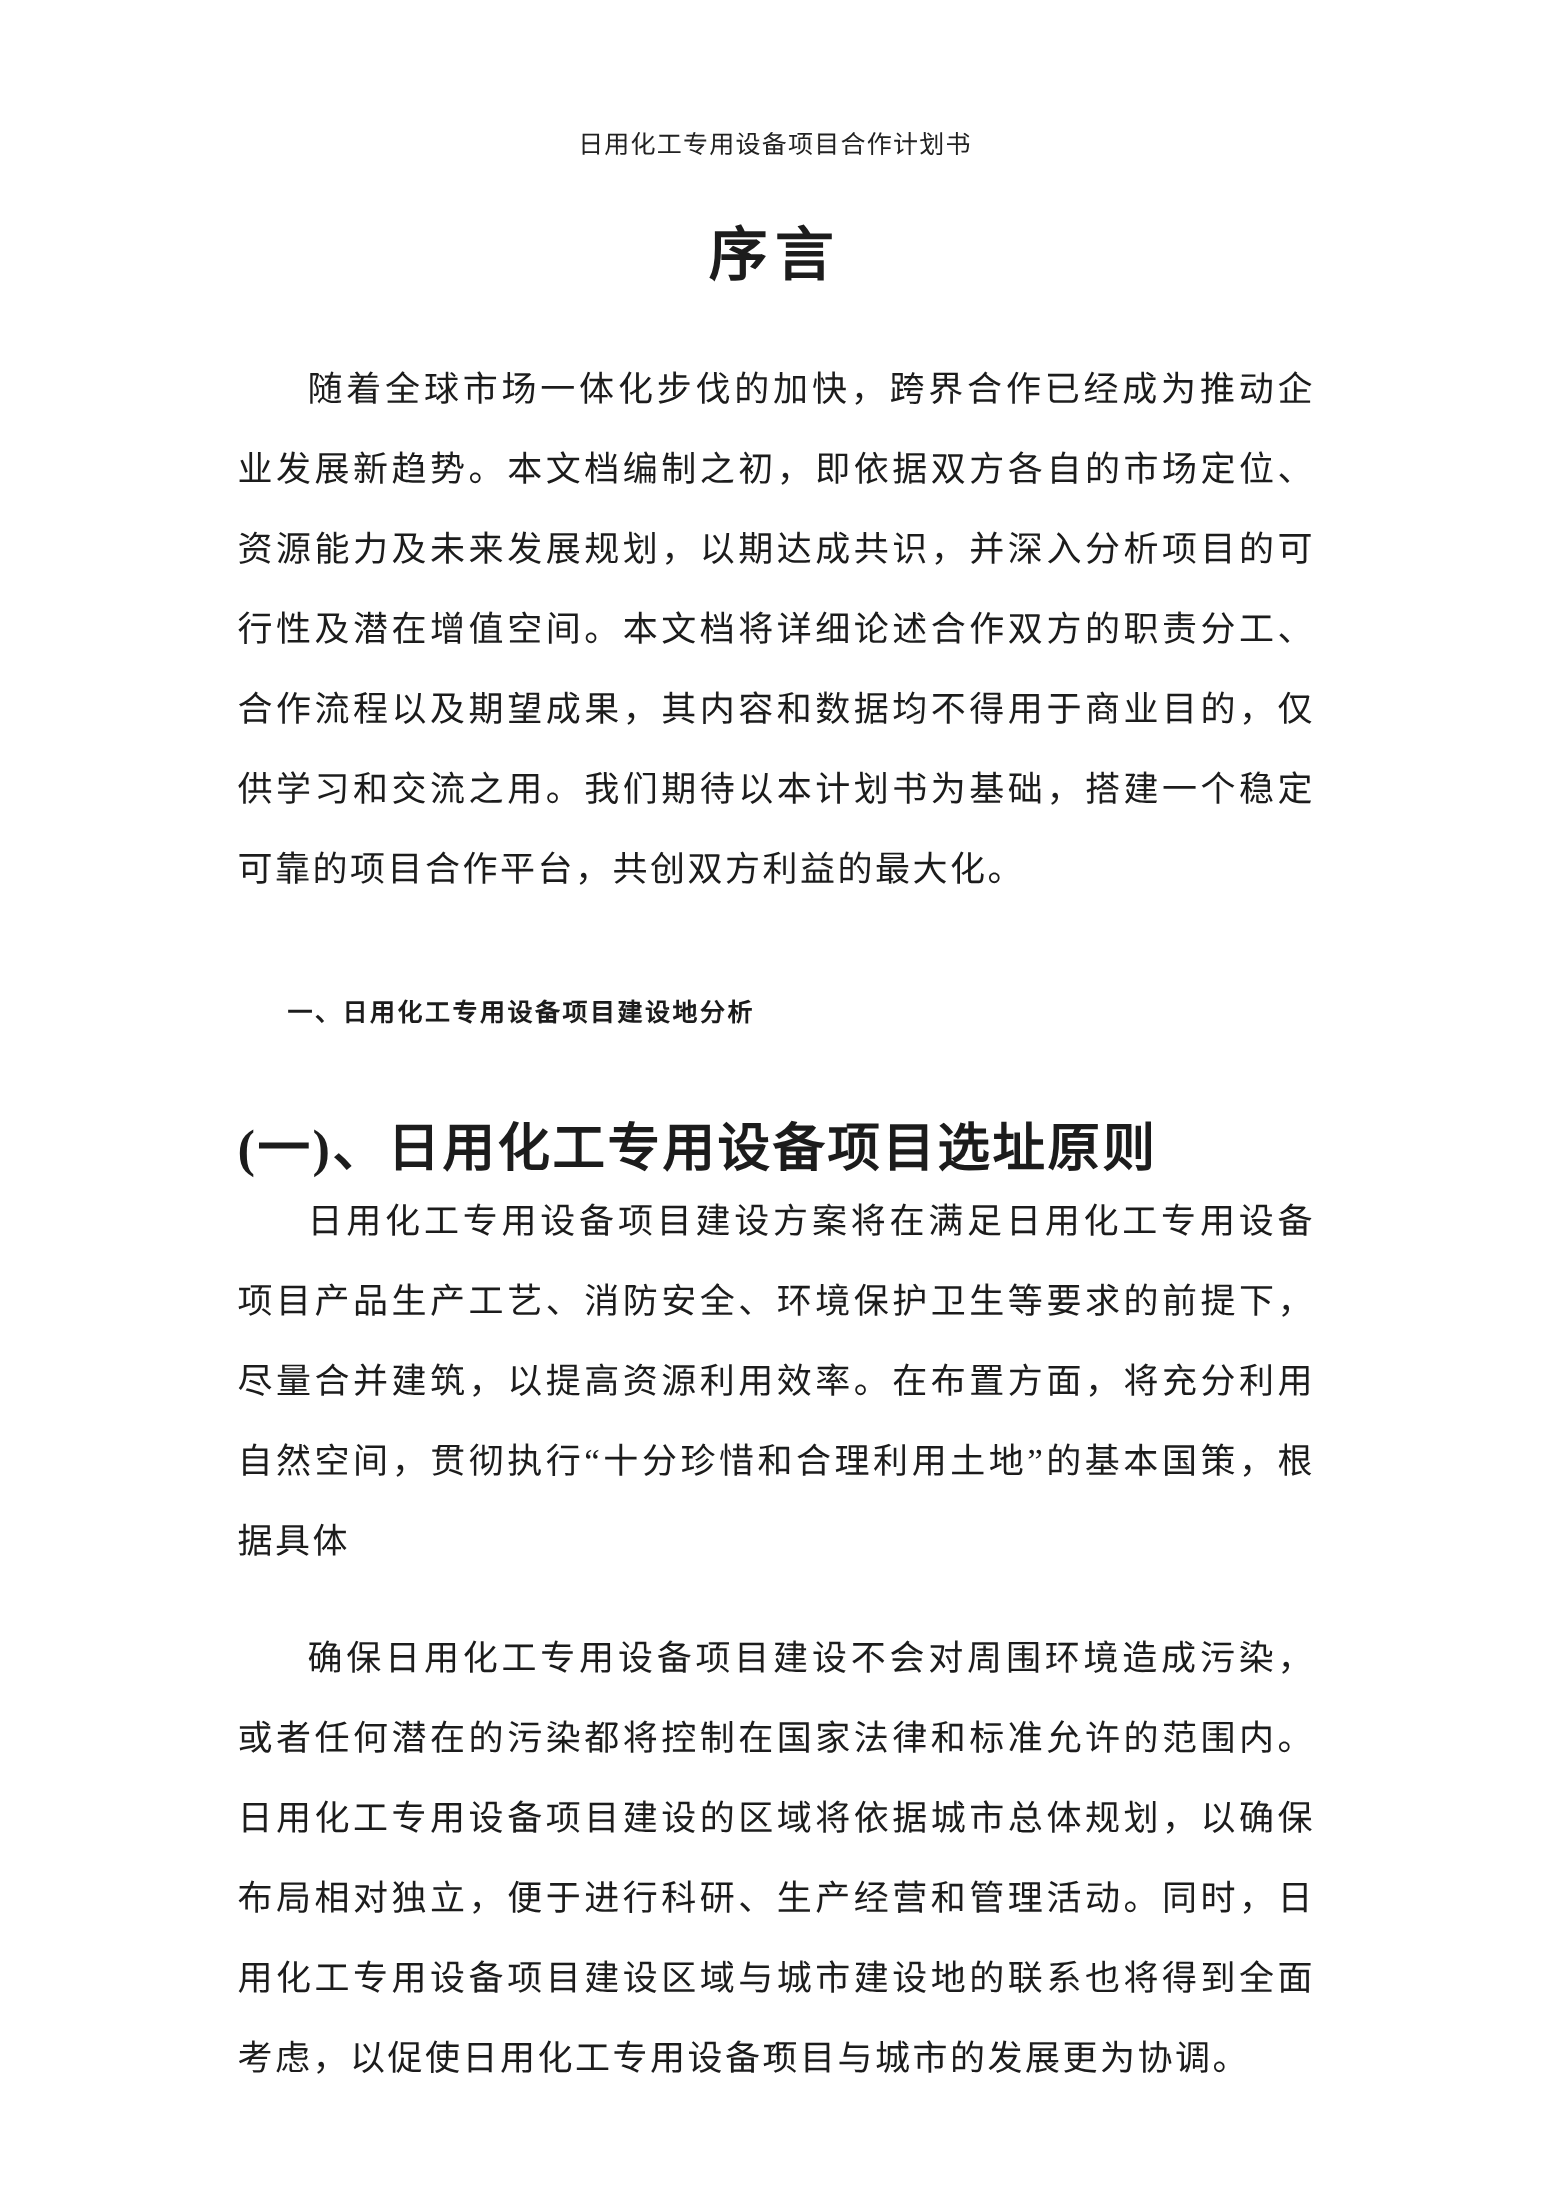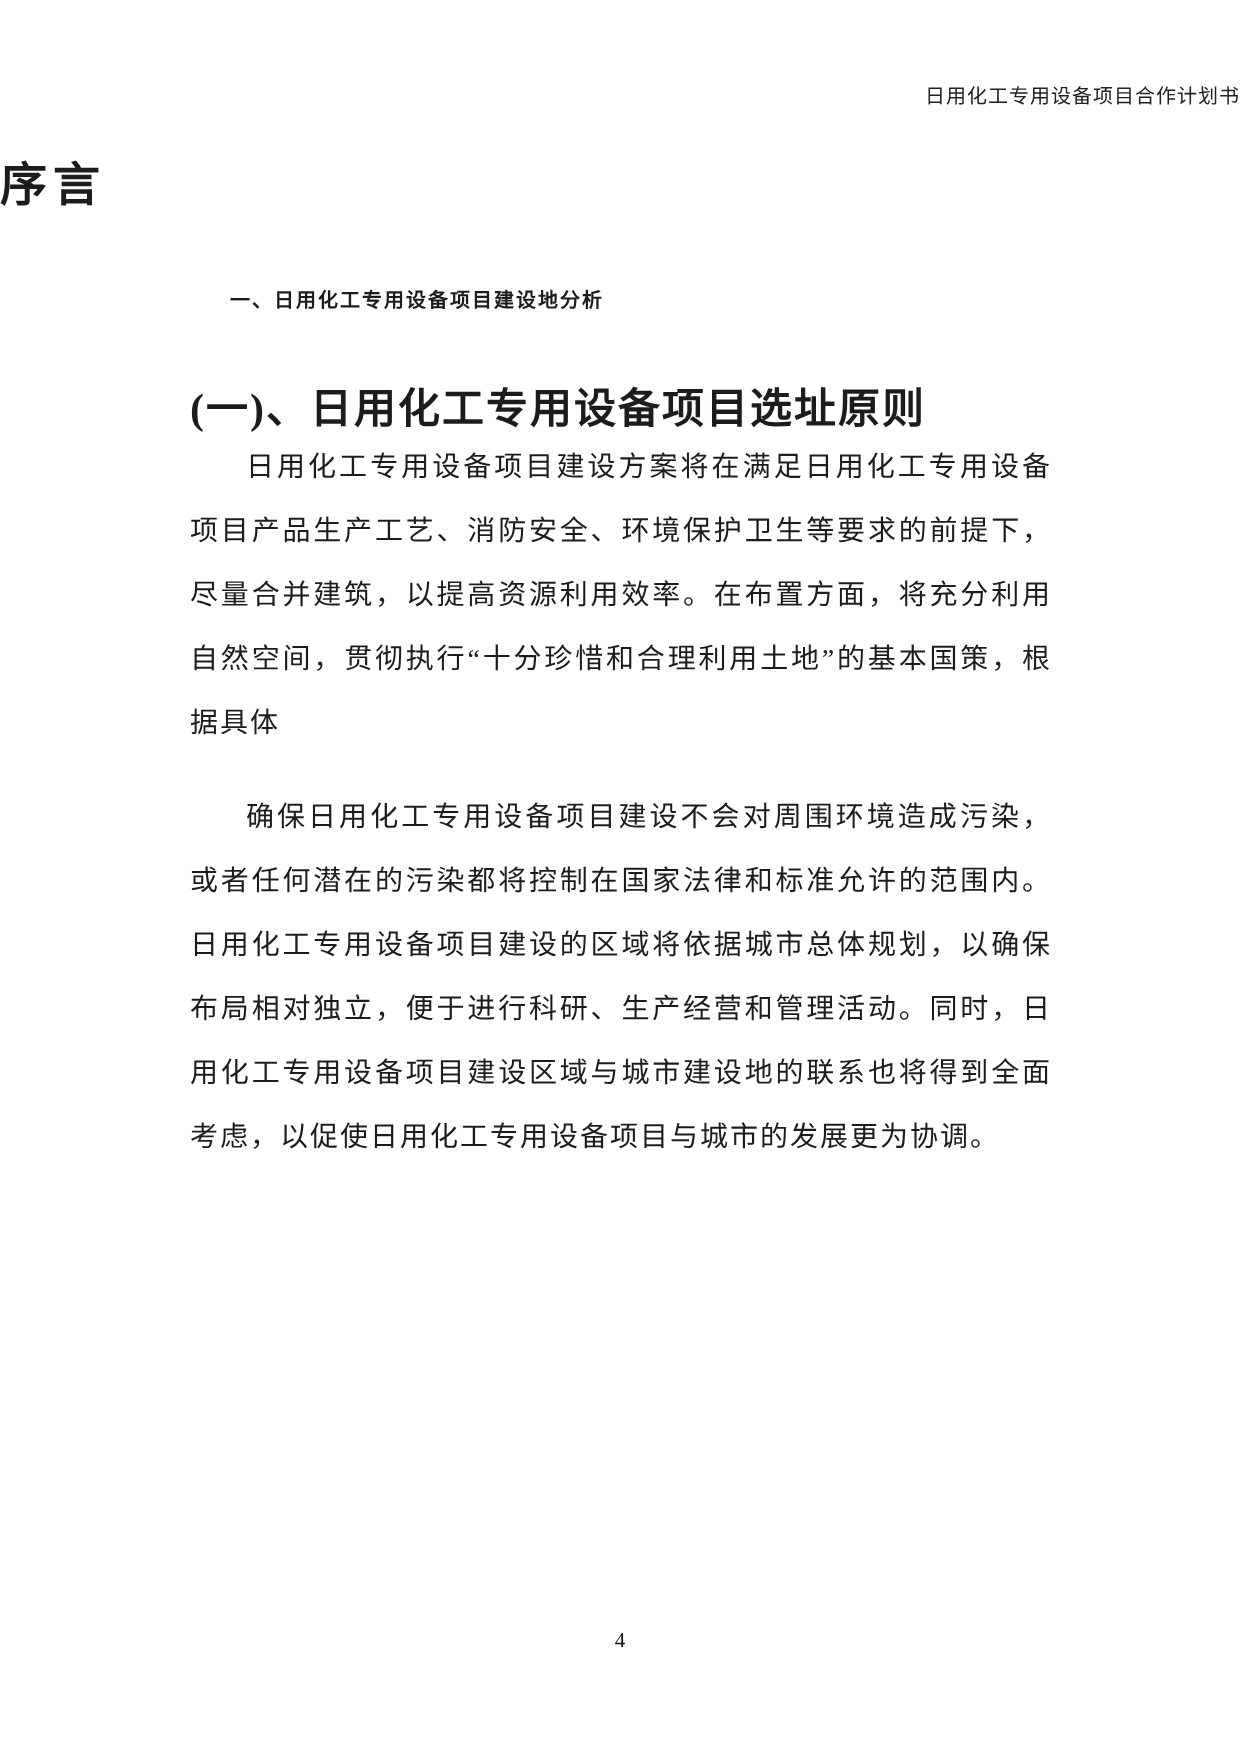--- a/index.html
+++ b/index.html
@@ -15,28 +15,30 @@
     color: #1c1c1c;
     font-family: "Liberation Serif", "DejaVu Serif", serif;
     overflow: hidden;
   }
   .content {
     margin-left: 190px;
     margin-right: 188px; 
   }
   .doc-header {
     padding-top: 84px;
-    text-align: right;
+    text-align: center;
     font-size: 20px;
     line-height: 24px;
     letter-spacing: 1px;
     color: #222222;
+    margin-top: 20px;
   }
   .doc-title {
     margin-top: 44px;
+    text-align: center;
     font-size: 47px;
     line-height: 66px;
     font-weight: 600;
     letter-spacing: 6px;
   }
   .body-para {
     margin: 0;
     font-size: 28px;
     line-height: 64px;
     letter-spacing: 2px;
@@ -76,20 +78,21 @@
 </style>
 </head>
 <body>
 
 <div class="page">
   <div class="doc-header">日用化工专用设备项目合作计划书</div>
 
   <div class="doc-title">序言</div>
 
   <div class="content">
+    <p class="body-para para-1">随着全球市场一体化步伐的加快，跨界合作已经成为推动企业发展新趋势。本文档编制之初，即依据双方各自的市场定位、资源能力及未来发展规划，以期达成共识，并深入分析项目的可行性及潜在增值空间。本文档将详细论述合作双方的职责分工、合作流程以及期望成果，其内容和数据均不得用于商业目的，仅供学习和交流之用。我们期待以本计划书为基础，搭建一个稳定可靠的项目合作平台，共创双方利益的最大化。</p>
 
     <h2 class="heading-1">一、日用化工专用设备项目建设地分析</h2>
 
     <h3 class="heading-2">(一)、日用化工专用设备项目选址原则</h3>
 
     <p class="body-para para-3">日用化工专用设备项目建设方案将在满足日用化工专用设备项目产品生产工艺、消防安全、环境保护卫生等要求的前提下，尽量合并建筑，以提高资源利用效率。在布置方面，将充分利用自然空间，贯彻执行“十分珍惜和合理利用土地”的基本国策，根据具体</p>
 
     <p class="body-para para-2">确保日用化工专用设备项目建设不会对周围环境造成污染，或者任何潜在的污染都将控制在国家法律和标准允许的范围内。日用化工专用设备项目建设的区域将依据城市总体规划，以确保布局相对独立，便于进行科研、生产经营和管理活动。同时，日用化工专用设备项目建设区域与城市建设地的联系也将得到全面考虑，以促使日用化工专用设备项目与城市的发展更为协调。</p>
   </div>
 

